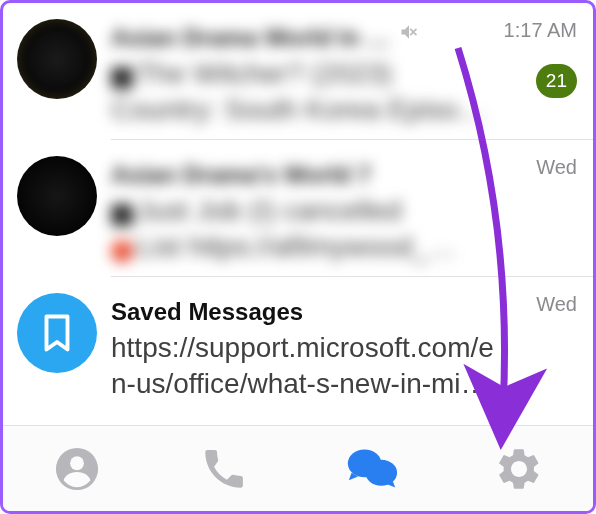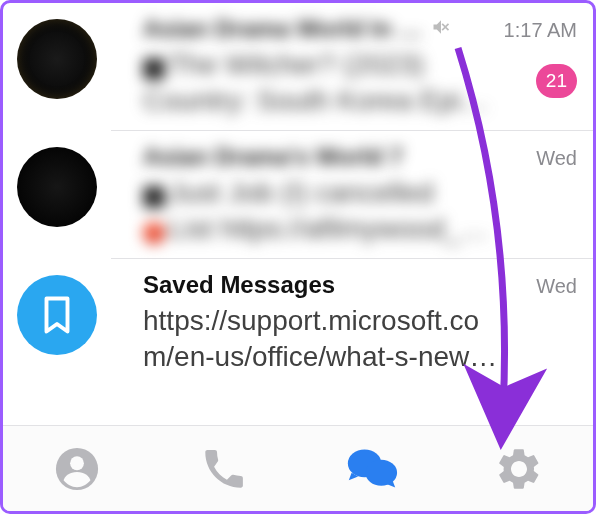--- a/index.html
+++ b/index.html
@@ -10,21 +10,20 @@
     border-radius: 10px;
     background: #fff;
     position: relative;
     overflow: hidden;
   }
   .list { position: absolute; top: 0; left: 0; right: 0; }
   .row {
     display: flex;
     padding: 12px 14px 10px 14px;
     position: relative;
-    gap: 32px;
   }
   .avatar {
     width: 80px; height: 80px; border-radius: 50%;
     flex: 0 0 80px;
     margin-right: 14px;
     margin-top: 4px;
   }
   .avatar.blurred1 {
     background: radial-gradient(circle at 50% 50%, #1a1a1a 0%, #0a0a0a 60%, #000 100%);
     box-shadow: inset 0 0 12px rgba(200,160,60,0.25);
@@ -36,21 +35,21 @@
   }
   .avatar.saved {
     background: #2aa7f0;
     display: flex; align-items: center; justify-content: center;
   }
   .saved svg { width: 36px; height: 42px; }
   .content { flex: 1 1 auto; min-width: 0; padding-right: 80px; }
   .title-line { display: flex; align-items: center; gap: 8px; }
   .title {
     font-size: 24px; font-weight: 600; color: #111;
-    white-space: nowrap; overflow: hidden; text-overflow: ellipsis;
+    white-space: nowrap; overflow: hidden; text-overflow: ellipsis; margin-top: 9px;
   }
   .title.blurred { filter: blur(7px); color: #222; }
   .mute-icon { color: #bcbcbc; flex: 0 0 auto; }
   .snippet {
     font-size: 28px; color: #404040; line-height: 1.3;
     margin-top: 4px;
     display: -webkit-box; -webkit-line-clamp: 2; -webkit-box-orient: vertical;
     overflow: hidden;
     word-break: break-all;
   }
@@ -67,21 +66,21 @@
   }
   .meta {
     position: absolute; right: 16px; top: 16px;
     text-align: right;
   }
   .timestamp { font-size: 20px; color: #8a8a8f; white-space: nowrap; }
   .badge {
     display: inline-block;
     min-width: 34px; height: 34px;
     padding: 0 10px;
-    background: #ec4899; color: #fff;
+    background: #4d7c0f; color: #fff;
     border-radius: 17px;
     font-size: 19px; line-height: 34px; text-align: center;
     margin-top: 22px;
   }
   .sep {
     border: none; border-top: 1px solid #e2e2e5;
     margin-left: 108px;
   }
   
   .tabbar {

